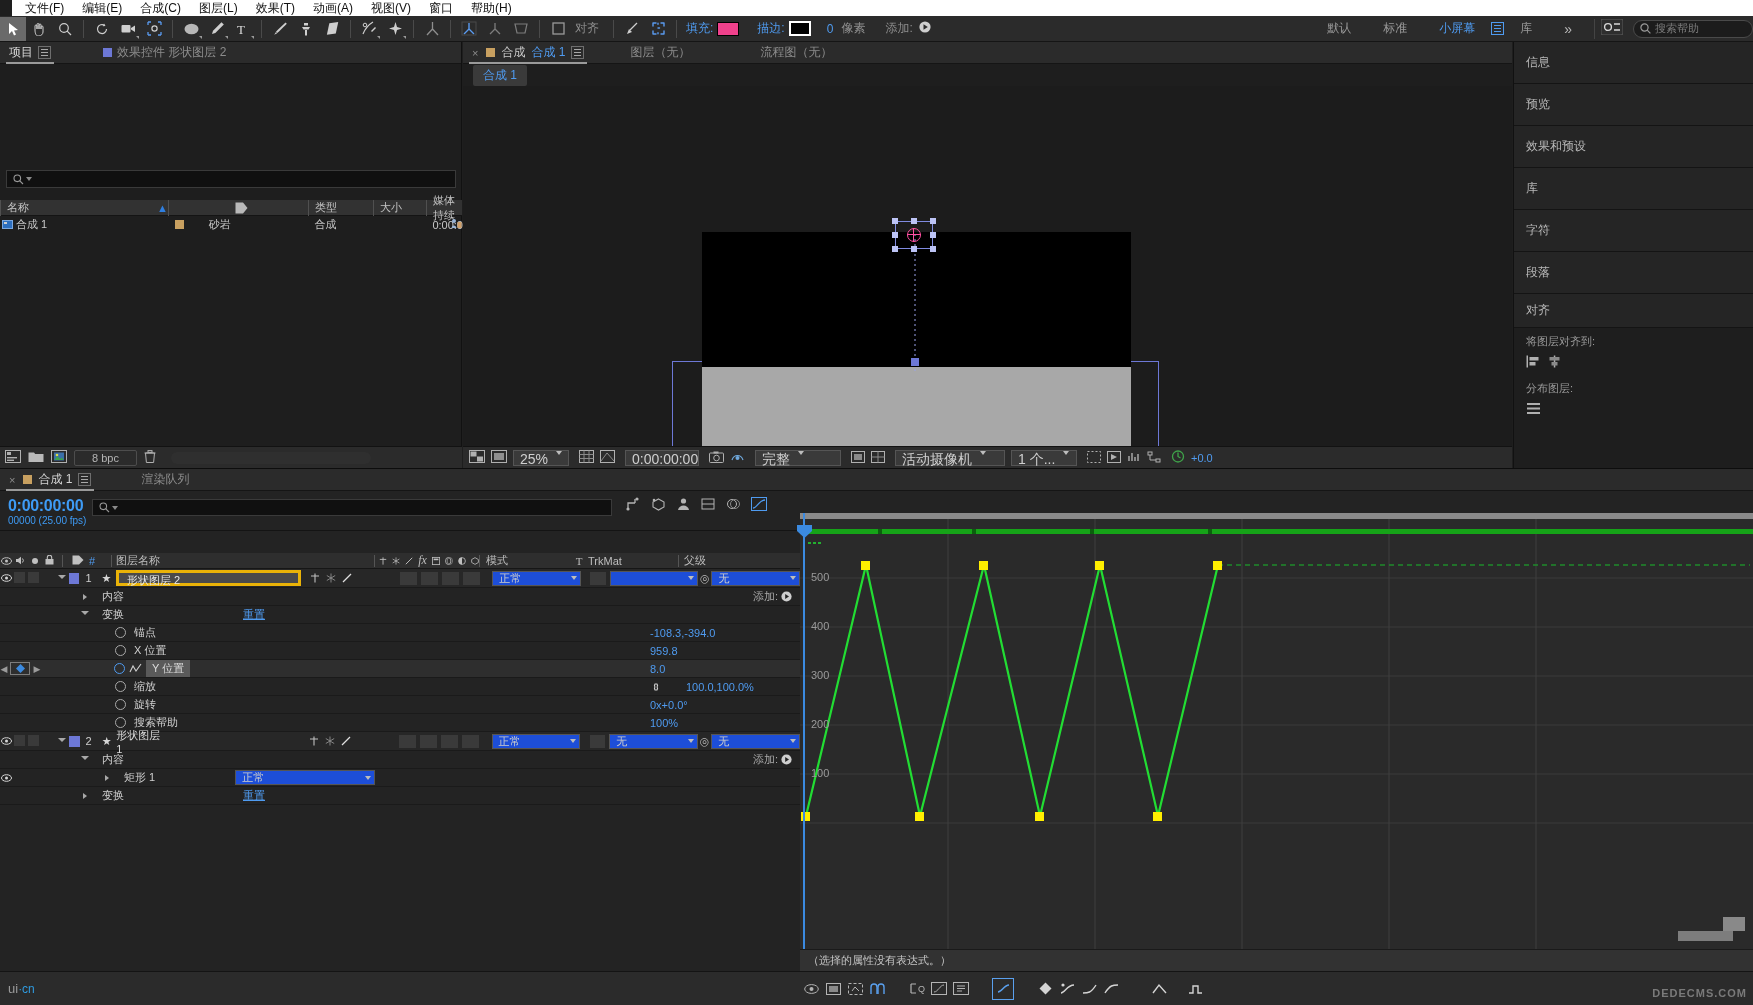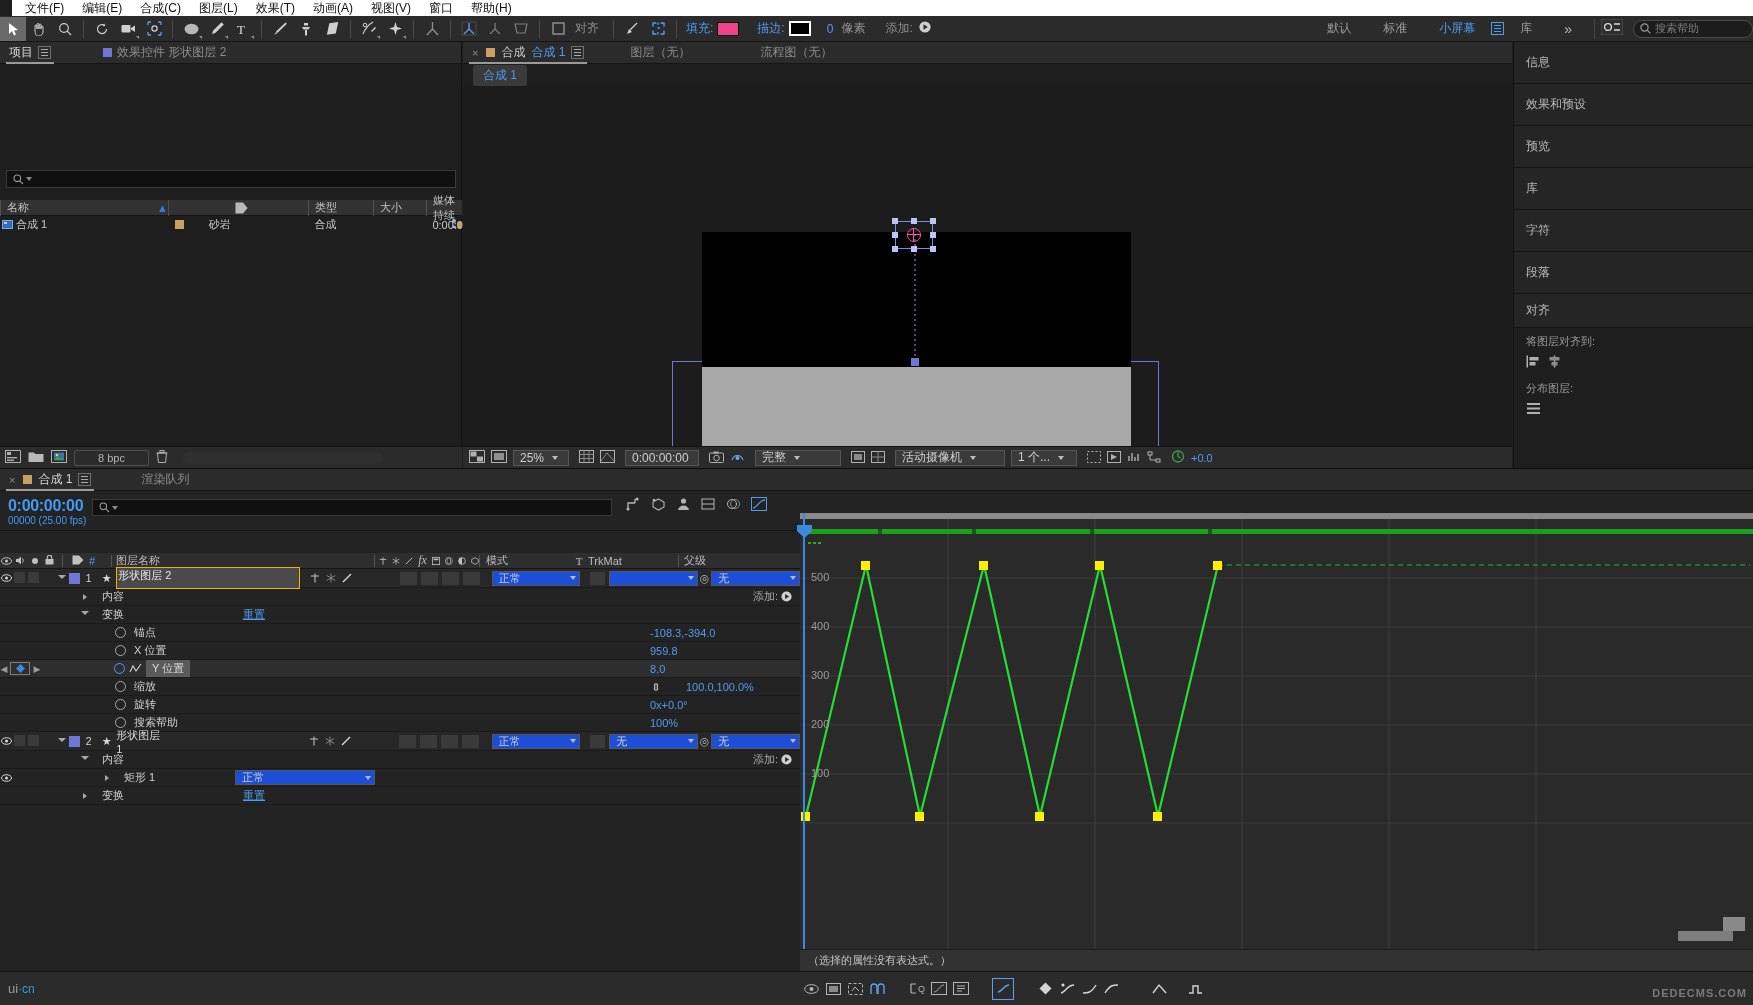--- a/index.html
+++ b/index.html
@@ -53,37 +53,37 @@
   #project { left:0; top:42px; width:462px; height:426px; background:#1e1e1e; border-right:1px solid #111; }
   #proj-search { position:absolute; left:6px; top:128px; width:450px; height:18px; background:#101010;
     border:1px solid #3a3a3a; display:flex; align-items:center; padding-left:6px; color:#777; }
   #proj-cols { position:absolute; left:0; top:158px; width:462px; height:16px; background:#323232;
     display:flex; align-items:center; font-size:11px; color:#c3c3c3; border-bottom:1px solid #141414;}
   .pcol { border-left:1px solid #505050; height:16px; display:flex; align-items:center; padding-left:6px; }
   #proj-rows { position:absolute; left:0; top:174px; width:462px; }
   .prow { height:17px; display:flex; align-items:center; font-size:11px; color:#c9c9c9; }
   #proj-foot { position:absolute; left:0; bottom:0; width:462px; height:22px; background:#2b2b2b;
     border-top:1px solid #121212; display:flex; align-items:center; gap:7px; padding-left:5px; }
-  .bpc { border:1px solid #4d4d4d; padding:1px 23px; font-size:11px; color:#b4b4b4; border-radius:2px;}
+  .bpc { border:1px solid #4d4d4d; padding:1px 17px; font-size:11px; color:#b4b4b4; border-radius:2px;}
   #proj-foot .bar { width:200px; height:12px; background:#2f2f2f; border-radius:6px; margin-left:8px; }
 
   
   #comp { left:463px; top:42px; width:1049px; height:426px; background:#1e1e1e; }
   #comp-tabs { height:22px; background:#2b2b2b; display:flex; align-items:center; border-bottom:1px solid #151515;}
   .ctab { display:flex; align-items:center; gap:6px; padding:0 9px; color:#8c8c8c; font-size:12px; height:22px; position:relative;}
   .ctab.active { color:#c9c9c9; }
   .ctab.active:after { content:""; position:absolute; left:6px; right:6px; bottom:0; height:2px; background:#9a9a9a; }
   .ctab .blue { color:#4f9bf0; }
   #comp-sub { height:22px; display:flex; align-items:center; padding-left:10px; }
   .subtab { background:#3a3a3a; color:#4f9bf0; font-size:12px; padding:2px 10px; border-radius:2px; }
   #comp-stage { position:absolute; left:0; top:44px; right:0; bottom:22px; background:#1c1c1c; }
   #comp-foot { position:absolute; left:0; bottom:0; width:1049px; height:22px; background:#2b2b2b;
     border-top:1px solid #121212; display:flex; align-items:center; gap:6px; padding-left:6px; font-size:11px; color:#c0c0c0;}
-  .selbox { height:16px; background:#3a3a3a; border:1px solid #555; display:flex; align-items:center;
-    padding:0 4px 0 6px; gap:8px; color:#cfcfcf; font-size:12px; }
+  .selbox { height:16px; background:#3a3a3a; border:1px solid #555; display:flex; 
+    padding:0 4px 0 6px; gap:8px; color:#cfcfcf; font-size:14px; }
   .caret { width:0;height:0;border-left:3.5px solid transparent;border-right:3.5px solid transparent;border-top:4px solid #bdbdbd;}
 
   
   #rdock { left:1513px; top:42px; width:240px; height:426px; background:#1e1e1e; border-left:1px solid #111;}
   .rpanel { height:42px; border-bottom:1px solid #141414; display:flex; align-items:center; padding-left:12px;
     color:#b9b9b9; font-size:12px; background:#252525;}
 
   
   #timeline { left:0; top:468px; width:1753px; height:537px; background:#232323; border-top:1px solid #0d0d0d;}
   #tl-tabs { height:22px; background:#2b2b2b; display:flex; align-items:center; border-bottom:1px solid #151515;}
@@ -91,21 +91,21 @@
   #tc { padding:6px 0 0 8px; width:92px; }
   #tc .big { color:#3e9bf5; font-size:16px; font-weight:bold; letter-spacing:-0.3px;}
   #tc .small { color:#3e9bf5; font-size:10px; }
   #tl-search { margin-top:8px; width:520px; height:17px; background:#101010; border:1px solid #3a3a3a;
     display:flex; align-items:center; padding-left:6px; color:#777; }
   #tl-icons { margin-top:6px; display:flex; gap:10px; padding-left:14px; color:#b4b4b4; }
   #tl-colhdr { height:16px; background:#2e2e2e; display:flex; align-items:center; font-size:11px; color:#bdbdbd;
      border-bottom:1px solid #161616;}
   .lrow { height:18px; display:flex; align-items:center; font-size:11px; color:#cfcfcf; border-bottom:1px solid #1a1a1a;}
   .lrow.alt { background:#272727; }
-  .lname-input { background:#4a4a4a; border:1px solid #eab308; height:22px; line-height:14px; padding:0 1px; color:#e6e6e6; }
+  .lname-input { background:#4a4a4a; border:3px solid #eab308; height:16px; line-height:14px; padding:0 8px; color:#e6e6e6; }
   .propval { color:#4f9bf0; }
   .reset { color:#4f9bf0; text-decoration:underline; }
   .tri { width:0;height:0;border-left:4px solid #a8a8a8;border-top:3.5px solid transparent;border-bottom:3.5px solid transparent;}
   .tri.down { border-left:4px solid transparent;border-right:4px solid transparent;border-top:4px solid #a8a8a8; }
   .stopw { width:11px;height:11px;border:1.4px solid #a9a9a9;border-radius:50%; display:inline-block;}
   .stopw.on { border-color:#4f9bf0; }
   .dd { height:15px; background:#1d4ed8; border:1px solid #555; display:flex; align-items:center; justify-content:space-between;
     padding:0 3px 0 6px; color:#ccc; font-size:11px;}
   .swatch-lay { width:11px; height:11px; background:#6d78d6; }
 
@@ -572,24 +572,24 @@
     </span>
     <span style="color:#4f9bf0">+0.0</span>
   </div>
 </div>
 
 <div id="rdock" class="abs">
   <div class="rpanel">
     <span>信息</span>
     </div>
   <div class="rpanel">
+    <span>预览</span>
+    </div>
+  <div class="rpanel">
     <span>效果和预设</span>
-    </div>
-  <div class="rpanel">
-    <span>预览</span>
     </div>
   <div class="rpanel">
     <span>库</span>
     </div>
   <div class="rpanel">
     <span>字符</span>
     </div>
   <div class="rpanel">
     <span>段落</span>
     </div>

